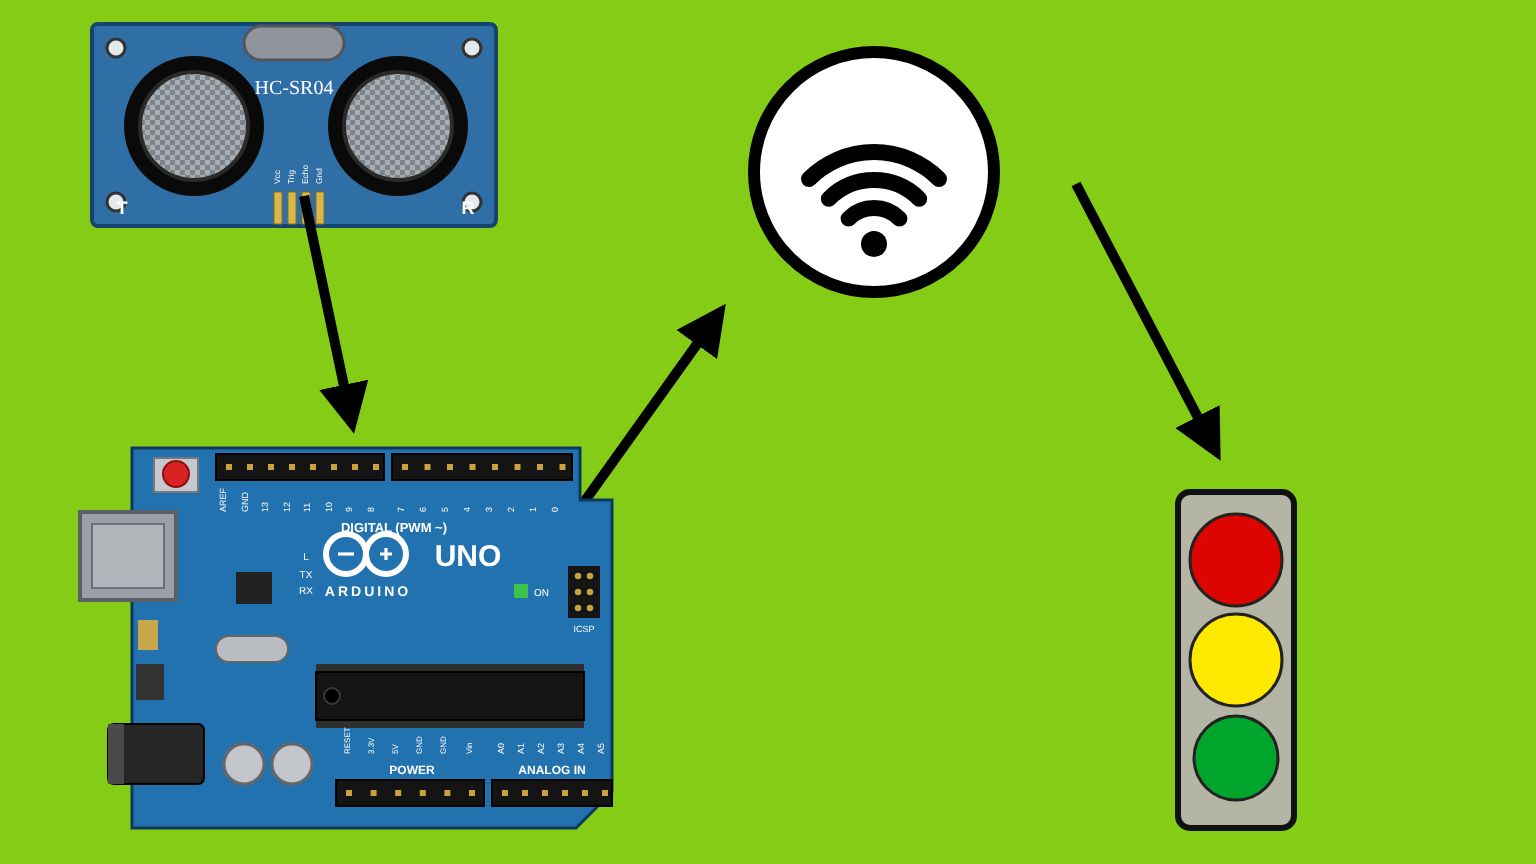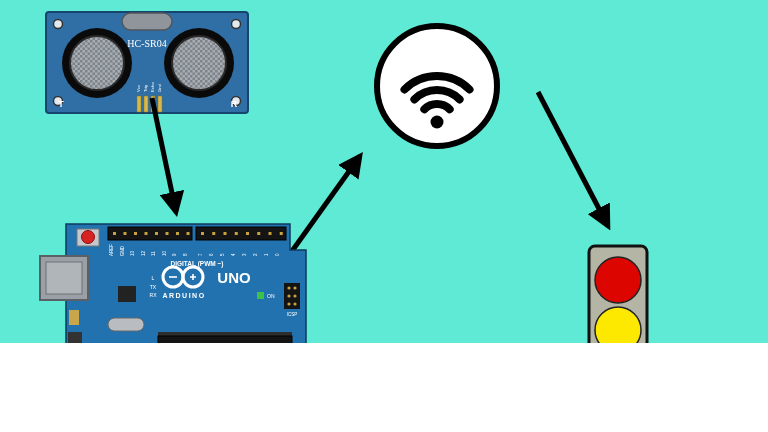--- a/index.html
+++ b/index.html
@@ -1,16 +1,16 @@
 <!DOCTYPE html>
 <html><head>
 <meta charset="utf-8">
 <style>
   html,body{margin:0;padding:0;background:#ffffff;}
-  .stage{position:relative;width:768px;height:343px;background:#5eead4;overflow:hidden;}
+  .stage{position:relative;width:768px;height:432px;background:#84cc16;overflow:hidden;}
   svg{display:block;}
   text{font-family:"Liberation Sans",sans-serif;}
   .serif{font-family:"Liberation Serif",serif;}
   .wt{fill:#ffffff;}
 </style>
 </head>
 <body>
 
 <div class="stage">
 <svg width="768" height="432" viewBox="0 0 768 432" xmlns="http://www.w3.org/2000/svg">

